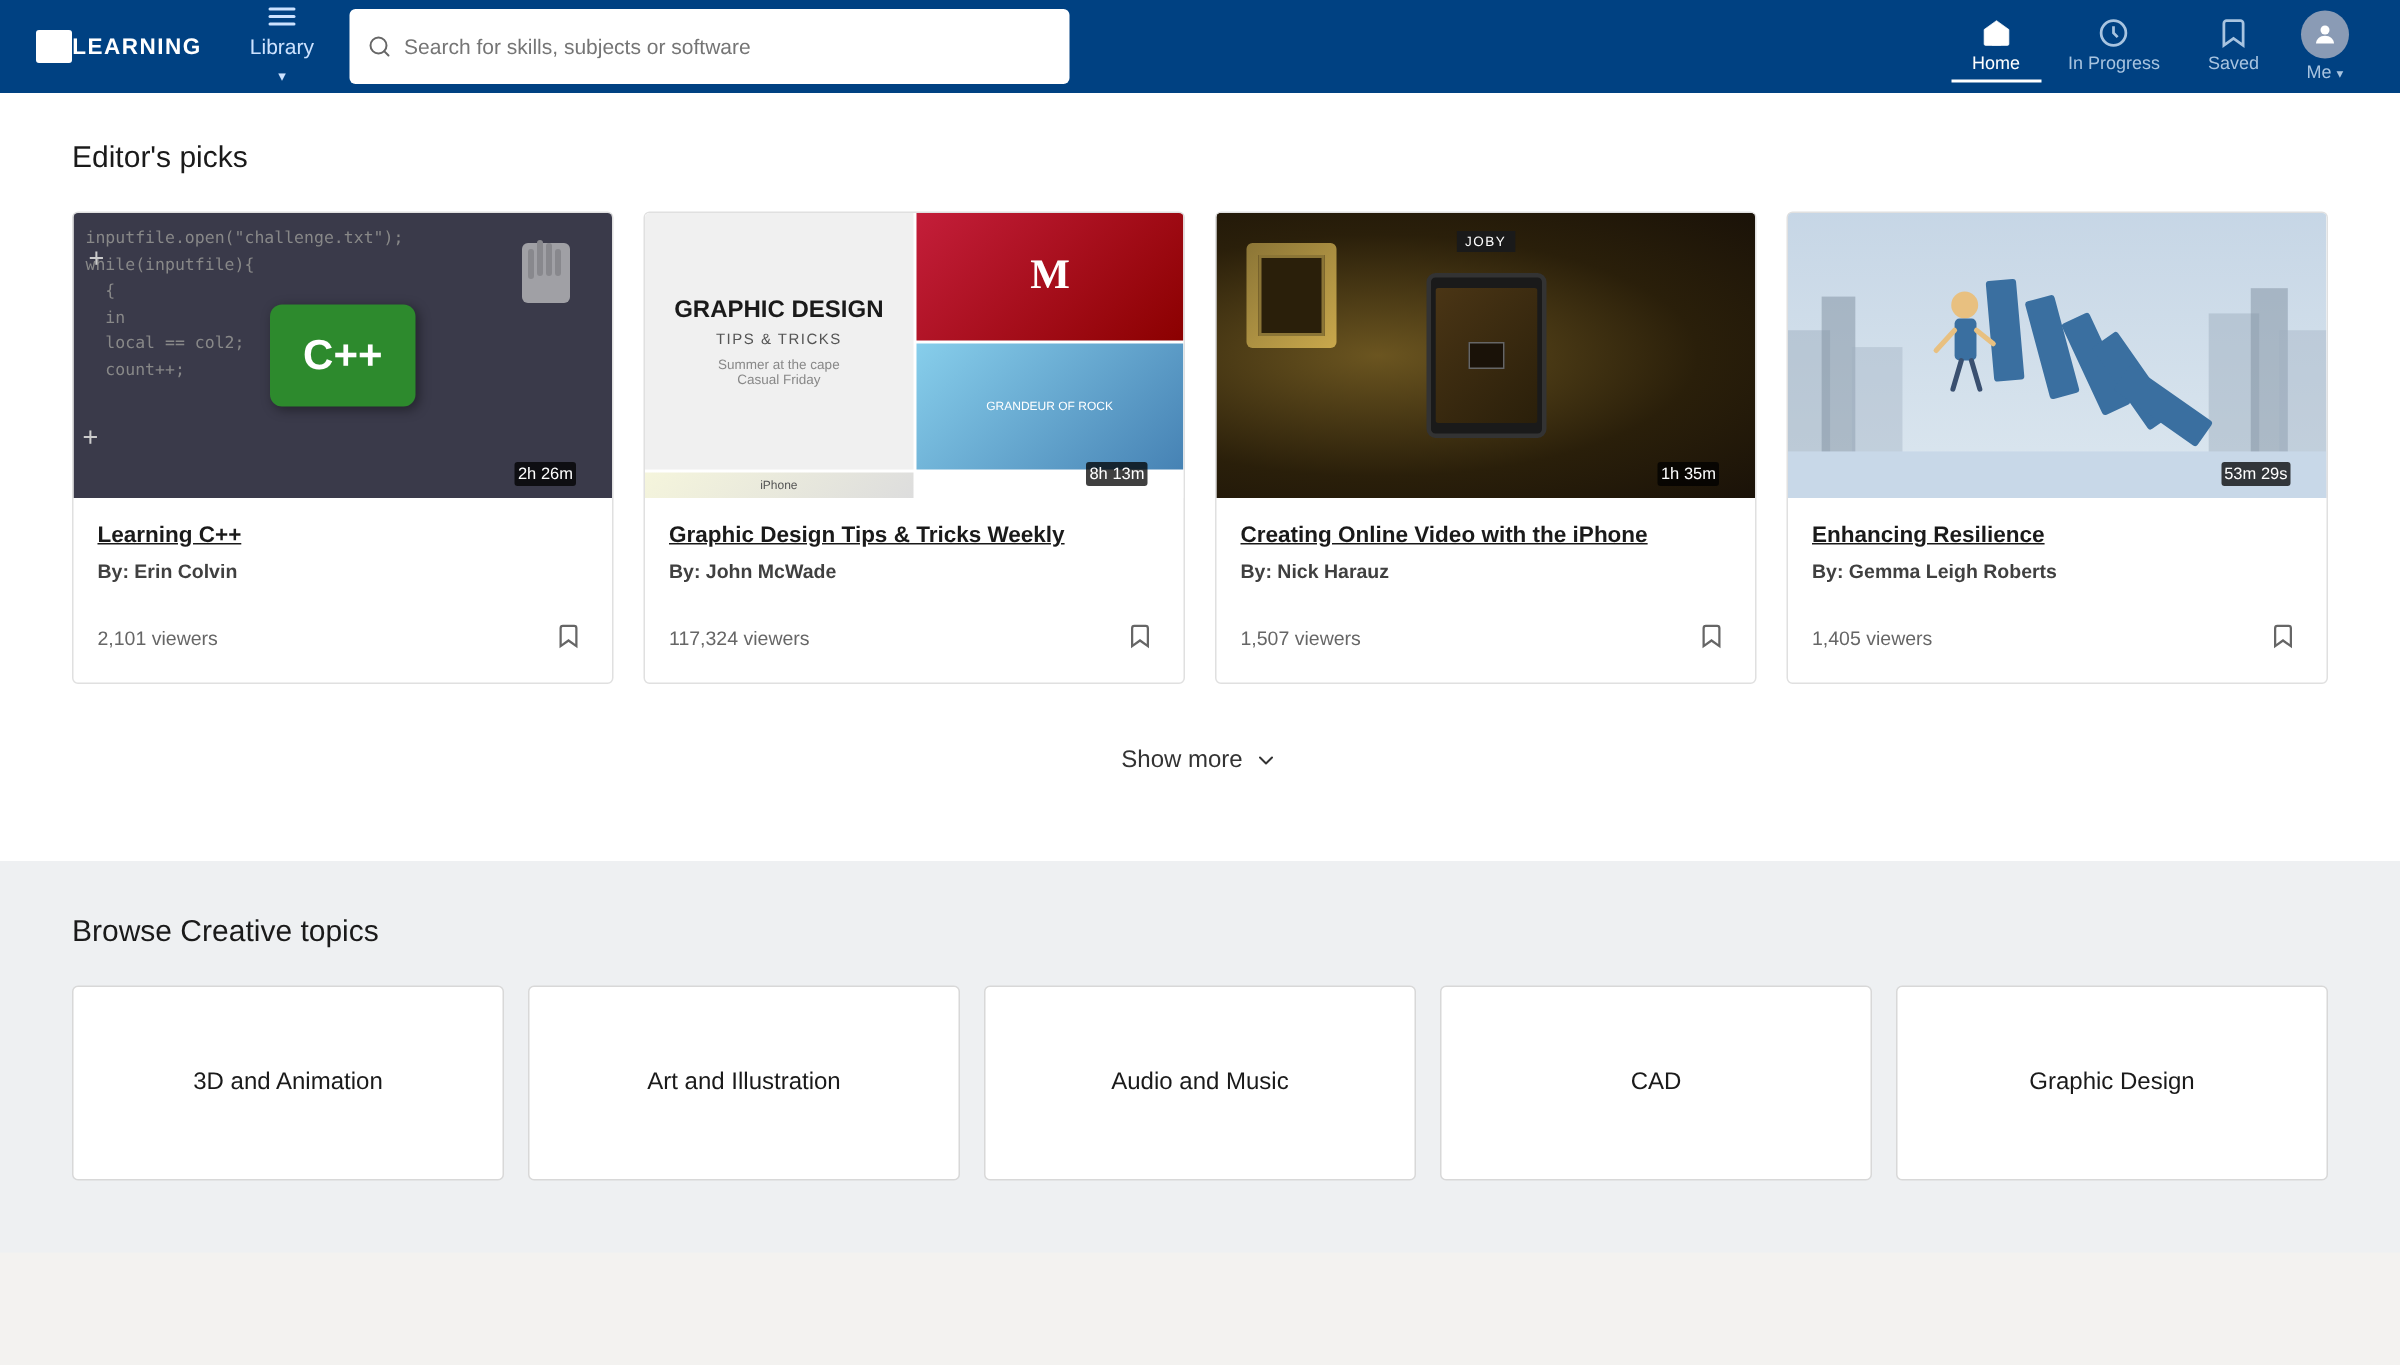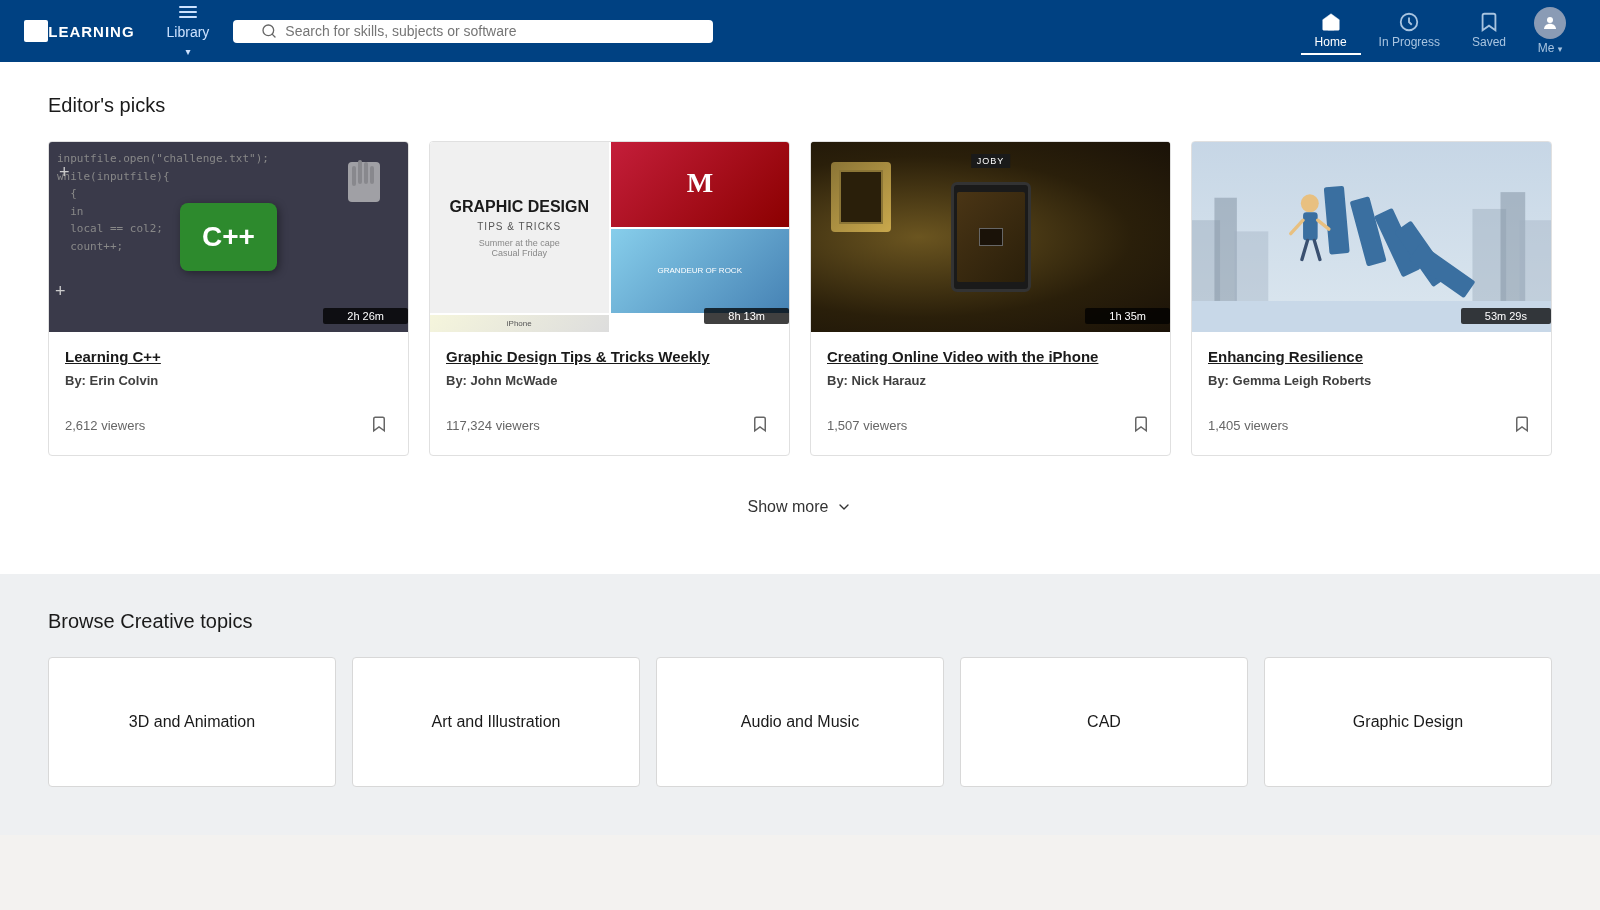--- a/index.html
+++ b/index.html
@@ -67,22 +67,22 @@
       background: #cce2ff;
       border-radius: 1px;
     }
     .search-bar {
       flex: 1;
       max-width: 480px;
       display: flex;
       align-items: center;
       background: white;
       border-radius: 4px;
-      padding: 0 28px;
-      height: 23px;
+      padding: 0 12px;
+      height: 50px;
       gap: 8px;
     }
     .search-bar input {
       border: none;
       outline: none;
       font-size: 14px;
       color: #333;
       width: 100%;
       background: transparent;
     }
@@ -274,25 +274,25 @@
       background: linear-gradient(160deg, #c8d8e8 0%, #e8eef4 60%, #b0c0d0 100%);
       display: flex;
       align-items: flex-end;
       justify-content: center;
       padding-bottom: 8px;
       position: relative;
     }
     .duration-badge {
       position: absolute;
       bottom: 8px;
-      right: 0;
+      right: 24px;
       background: rgba(0,0,0,0.75);
       color: white;
       font-size: 11px;
-      padding: 2px 24px;
+      padding: 2px 2px;
       border-radius: 2px;
       font-weight: 500;
     }
     .card-body {
       padding: 14px 16px 12px;
     }
     .card-title {
       font-size: 15px;
       font-weight: 600;
       color: #1a1a1a;
@@ -483,21 +483,21 @@
         <span class="plus-sign" style="top:20px;left:10px;">+</span>
         <span class="plus-sign" style="bottom:30px;left:6px;">+</span>
         <div class="thumb-cpp-bubble">C++</div>
         <span class="duration-badge">2h 26m</span>
       </div>
       <div class="card-body">
         <div class="card-title">Learning C++</div>
         <div class="card-author"><span>By:</span> <span>Erin Colvin</span></div>
       </div>
       <div class="card-footer">
-        <span class="viewers-count">2,612 viewers</span>
+        <span class="viewers-count">2,101 viewers</span>
         <button class="bookmark-btn">
           <svg class="bookmark-icon" viewBox="0 0 24 24" fill="none" stroke="#666" stroke-width="2">
             <path d="M19 21l-7-5-7 5V5a2 2 0 012-2h10a2 2 0 012 2z"></path>
           </svg>
         </button>
       </div>
     </div>
 
     <div class="course-card">
       <div class="card-thumb thumb-gd">

